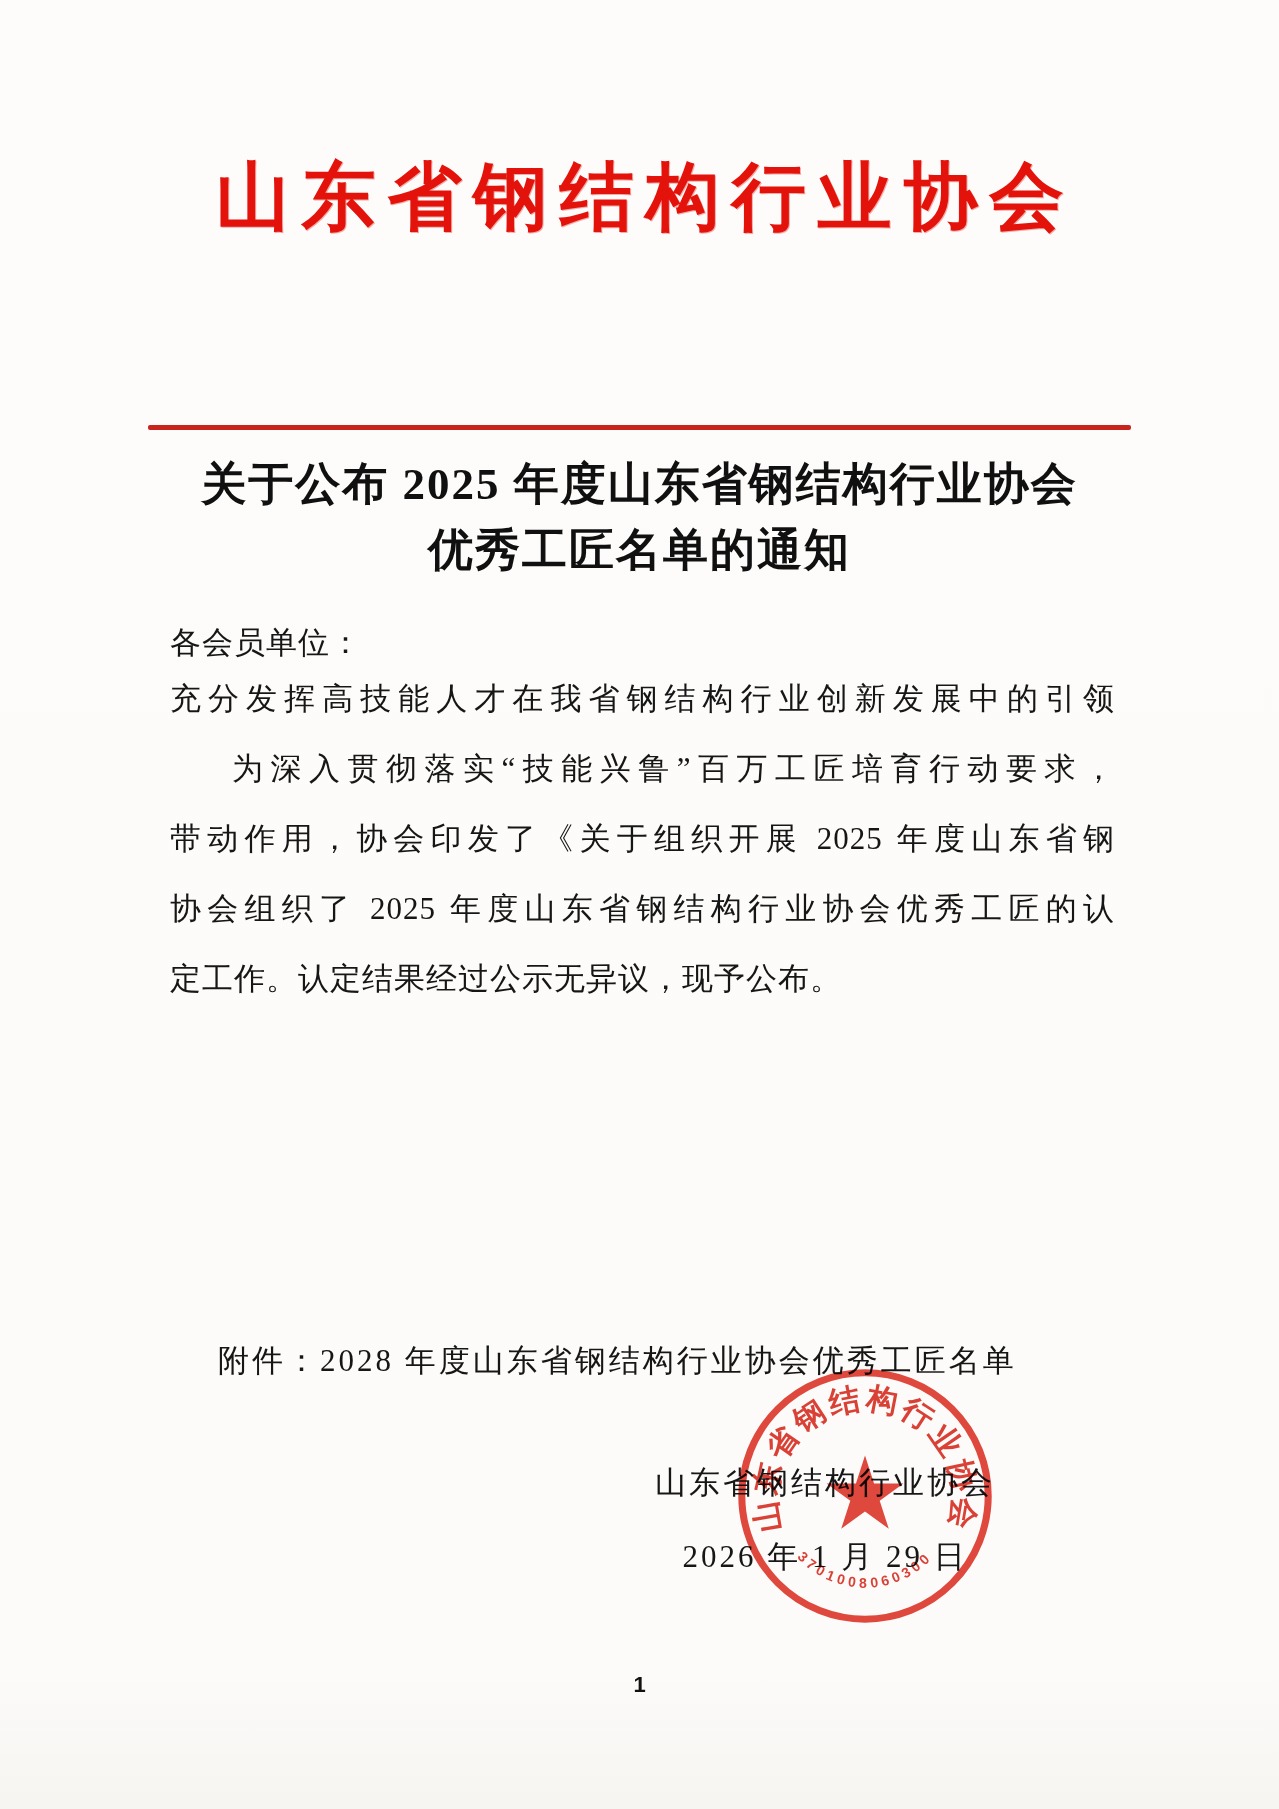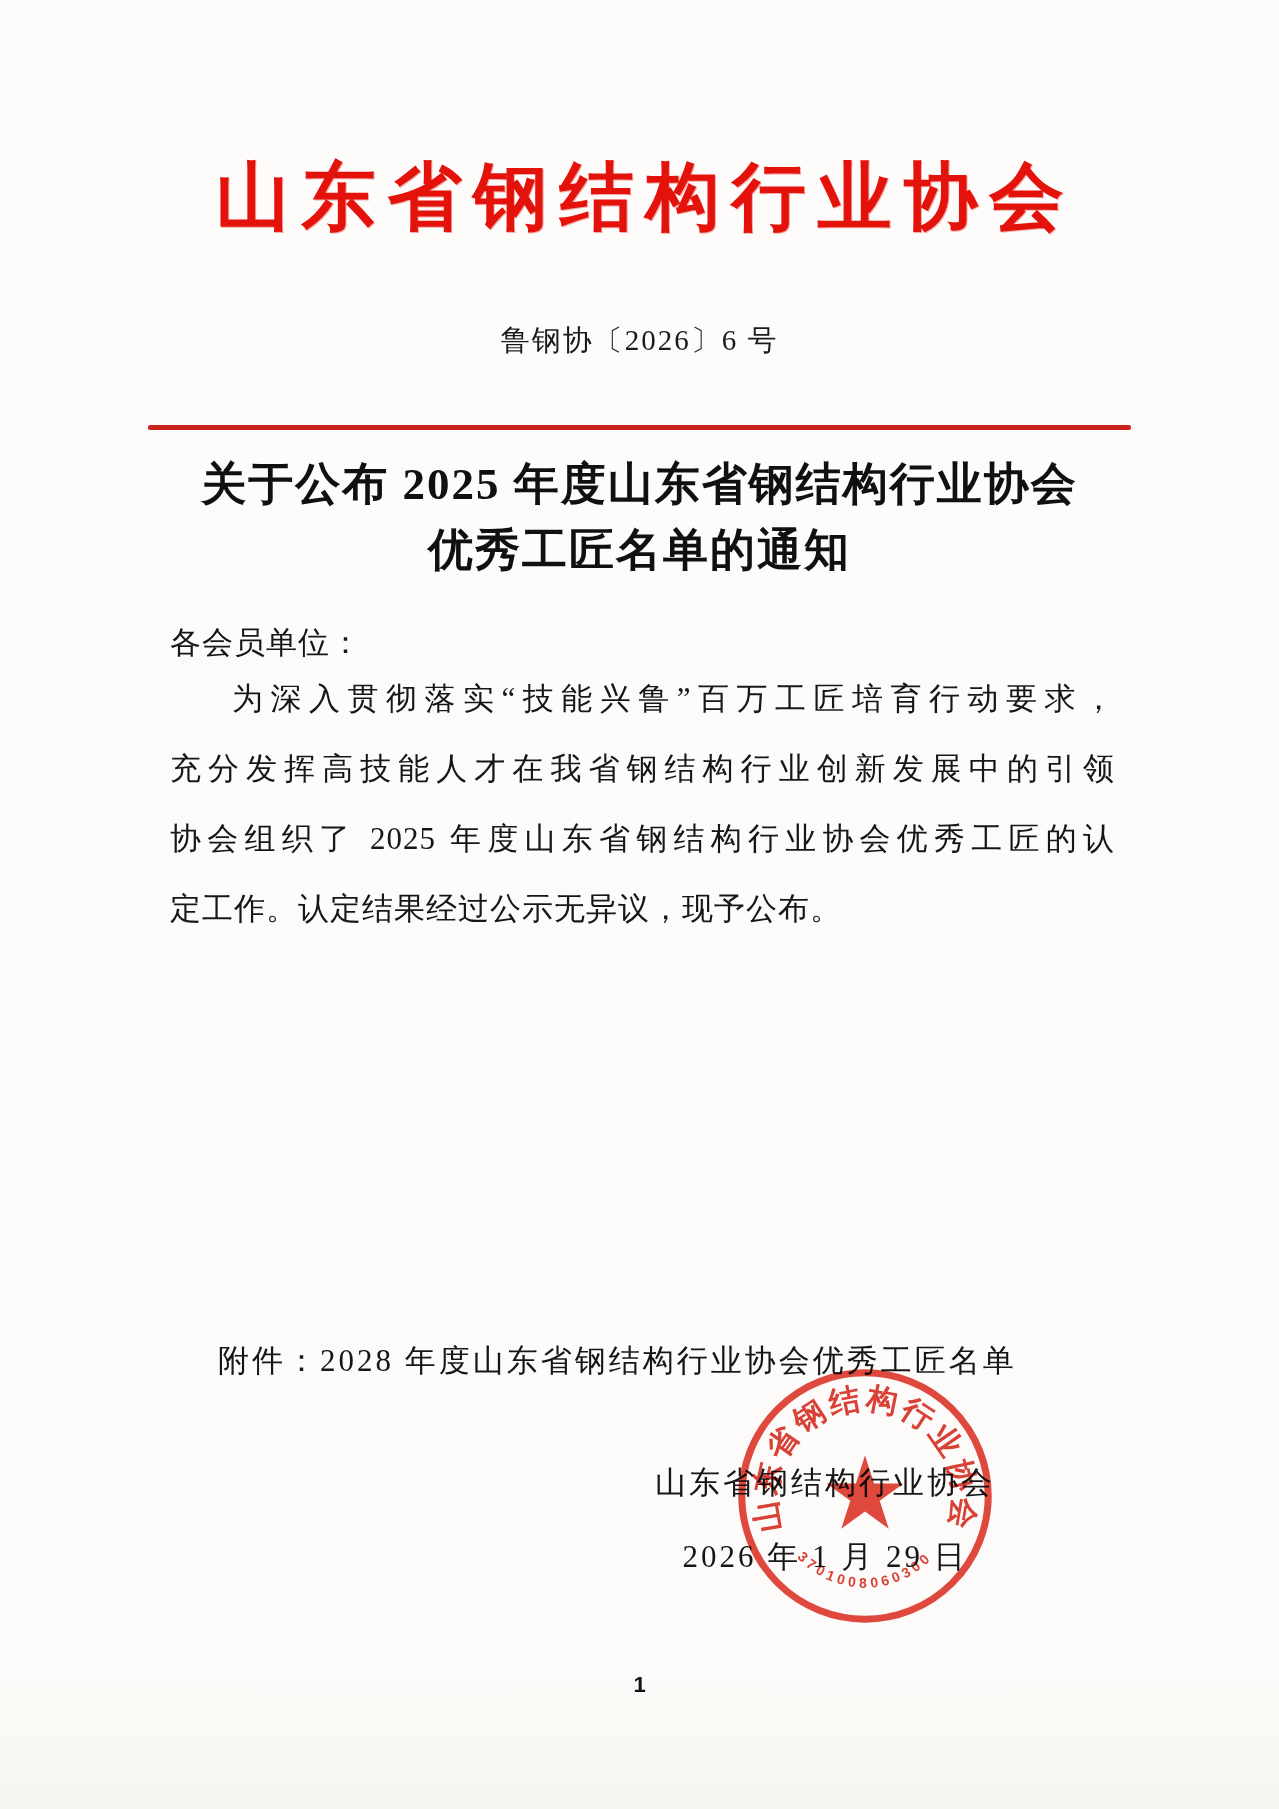--- a/index.html
+++ b/index.html
@@ -99,34 +99,34 @@
     color: #111;
   }
 </style>
 </head>
 <body>
 
 <div class="page">
 
   <div class="org-title">山东省钢结构行业协会</div>
 
-  <div class="doc-number">鲁钢协〔2026〕6 号</div>
 
   <div class="red-rule"></div>
 
   <div class="doc-title">
     <span class="p-line">关于公布 2025 年度山东省钢结构行业协会</span>
     <span class="p-line">优秀工匠名单的通知</span>
   </div>
 
   <div class="body-block salutation">各会员单位：</div>
 
   <div class="body-block paragraph">
+    <span class="p-line fill">充分发挥高技能人才在我省钢结构行业创新发展中的引领</span>
     <span class="p-line fill indent">为深入贯彻落实“技能兴鲁”百万工匠培育行动要求，</span>
-    <span class="p-line fill">充分发挥高技能人才在我省钢结构行业创新发展中的引领</span>
+    <span class="p-line fill">带动作用，协会印发了《关于组织开展 2025 年度山东省钢</span>
     <span class="p-line fill">协会组织了 2025 年度山东省钢结构行业协会优秀工匠的认</span>
     <span class="p-line">定工作。认定结果经过公示无异议，现予公布。</span>
   </div>
 
   <div class="body-block attachment">附件：2028 年度山东省钢结构行业协会优秀工匠名单</div>
 
   <div class="sign-block">
     <span class="p-line">山东省钢结构行业协会</span>
     <span class="p-line">2026 年 1 月 29 日</span>
   </div>

